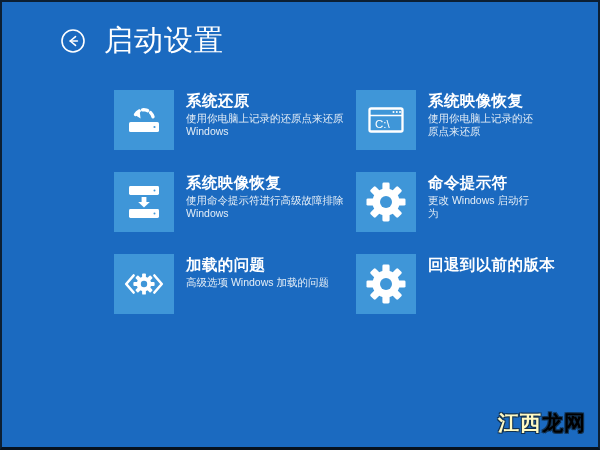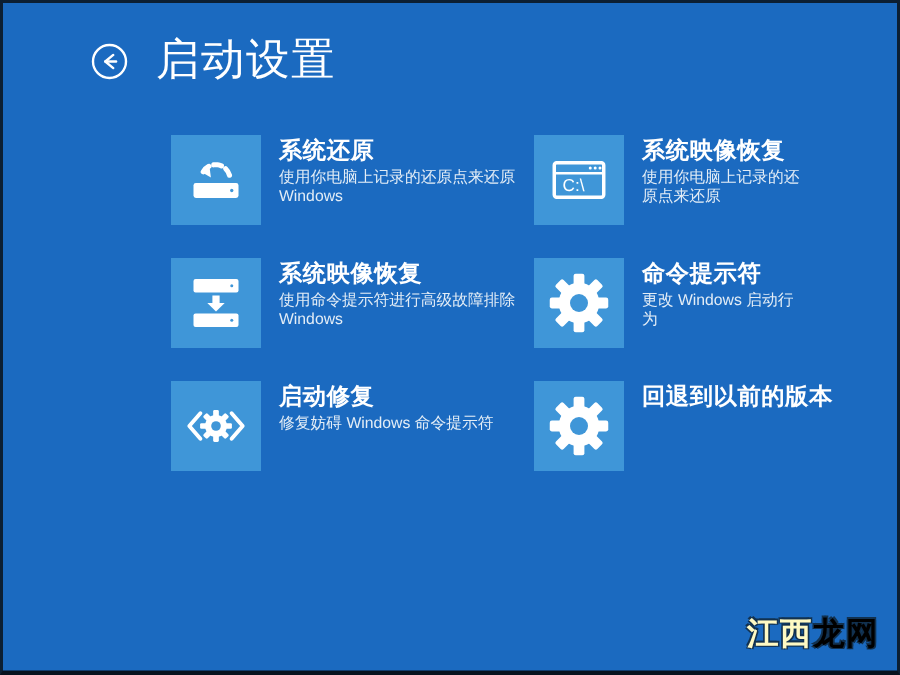--- a/index.html
+++ b/index.html
@@ -202,22 +202,22 @@
             <rect x="21.1" y="12.4" width="3.8" height="21.2" rx="0.9"></rect>
             <rect x="21.1" y="12.4" width="3.8" height="21.2" rx="0.9" transform="rotate(45 23 23)"></rect>
             <rect x="21.1" y="12.4" width="3.8" height="21.2" rx="0.9" transform="rotate(90 23 23)"></rect>
             <rect x="21.1" y="12.4" width="3.8" height="21.2" rx="0.9" transform="rotate(135 23 23)"></rect>
             <circle cx="23" cy="23" r="7.3"></circle>
           </g>
           <circle cx="23" cy="23" r="3.2" fill="#3f96d8"></circle>
         </svg>
       </span>
       <div class="opt-text">
-        <div class="opt-title">启动修复</div>
-        <div class="opt-desc">修复妨碍 Windows 命令提示符</div>
+        <div class="opt-title">加载的问题</div>
+        <div class="opt-desc">高级选项 Windows 加载的问题</div>
       </div>
     </div>
 
     <div class="option">
       <span class="tile">
         <svg width="46" height="46" viewBox="0 0 46 46">
           <g fill="#ffffff">
             <rect x="19.4" y="3.5" width="7.2" height="39" rx="1.4"></rect>
             <rect x="19.4" y="3.5" width="7.2" height="39" rx="1.4" transform="rotate(45 23 23)"></rect>
             <rect x="19.4" y="3.5" width="7.2" height="39" rx="1.4" transform="rotate(90 23 23)"></rect>

